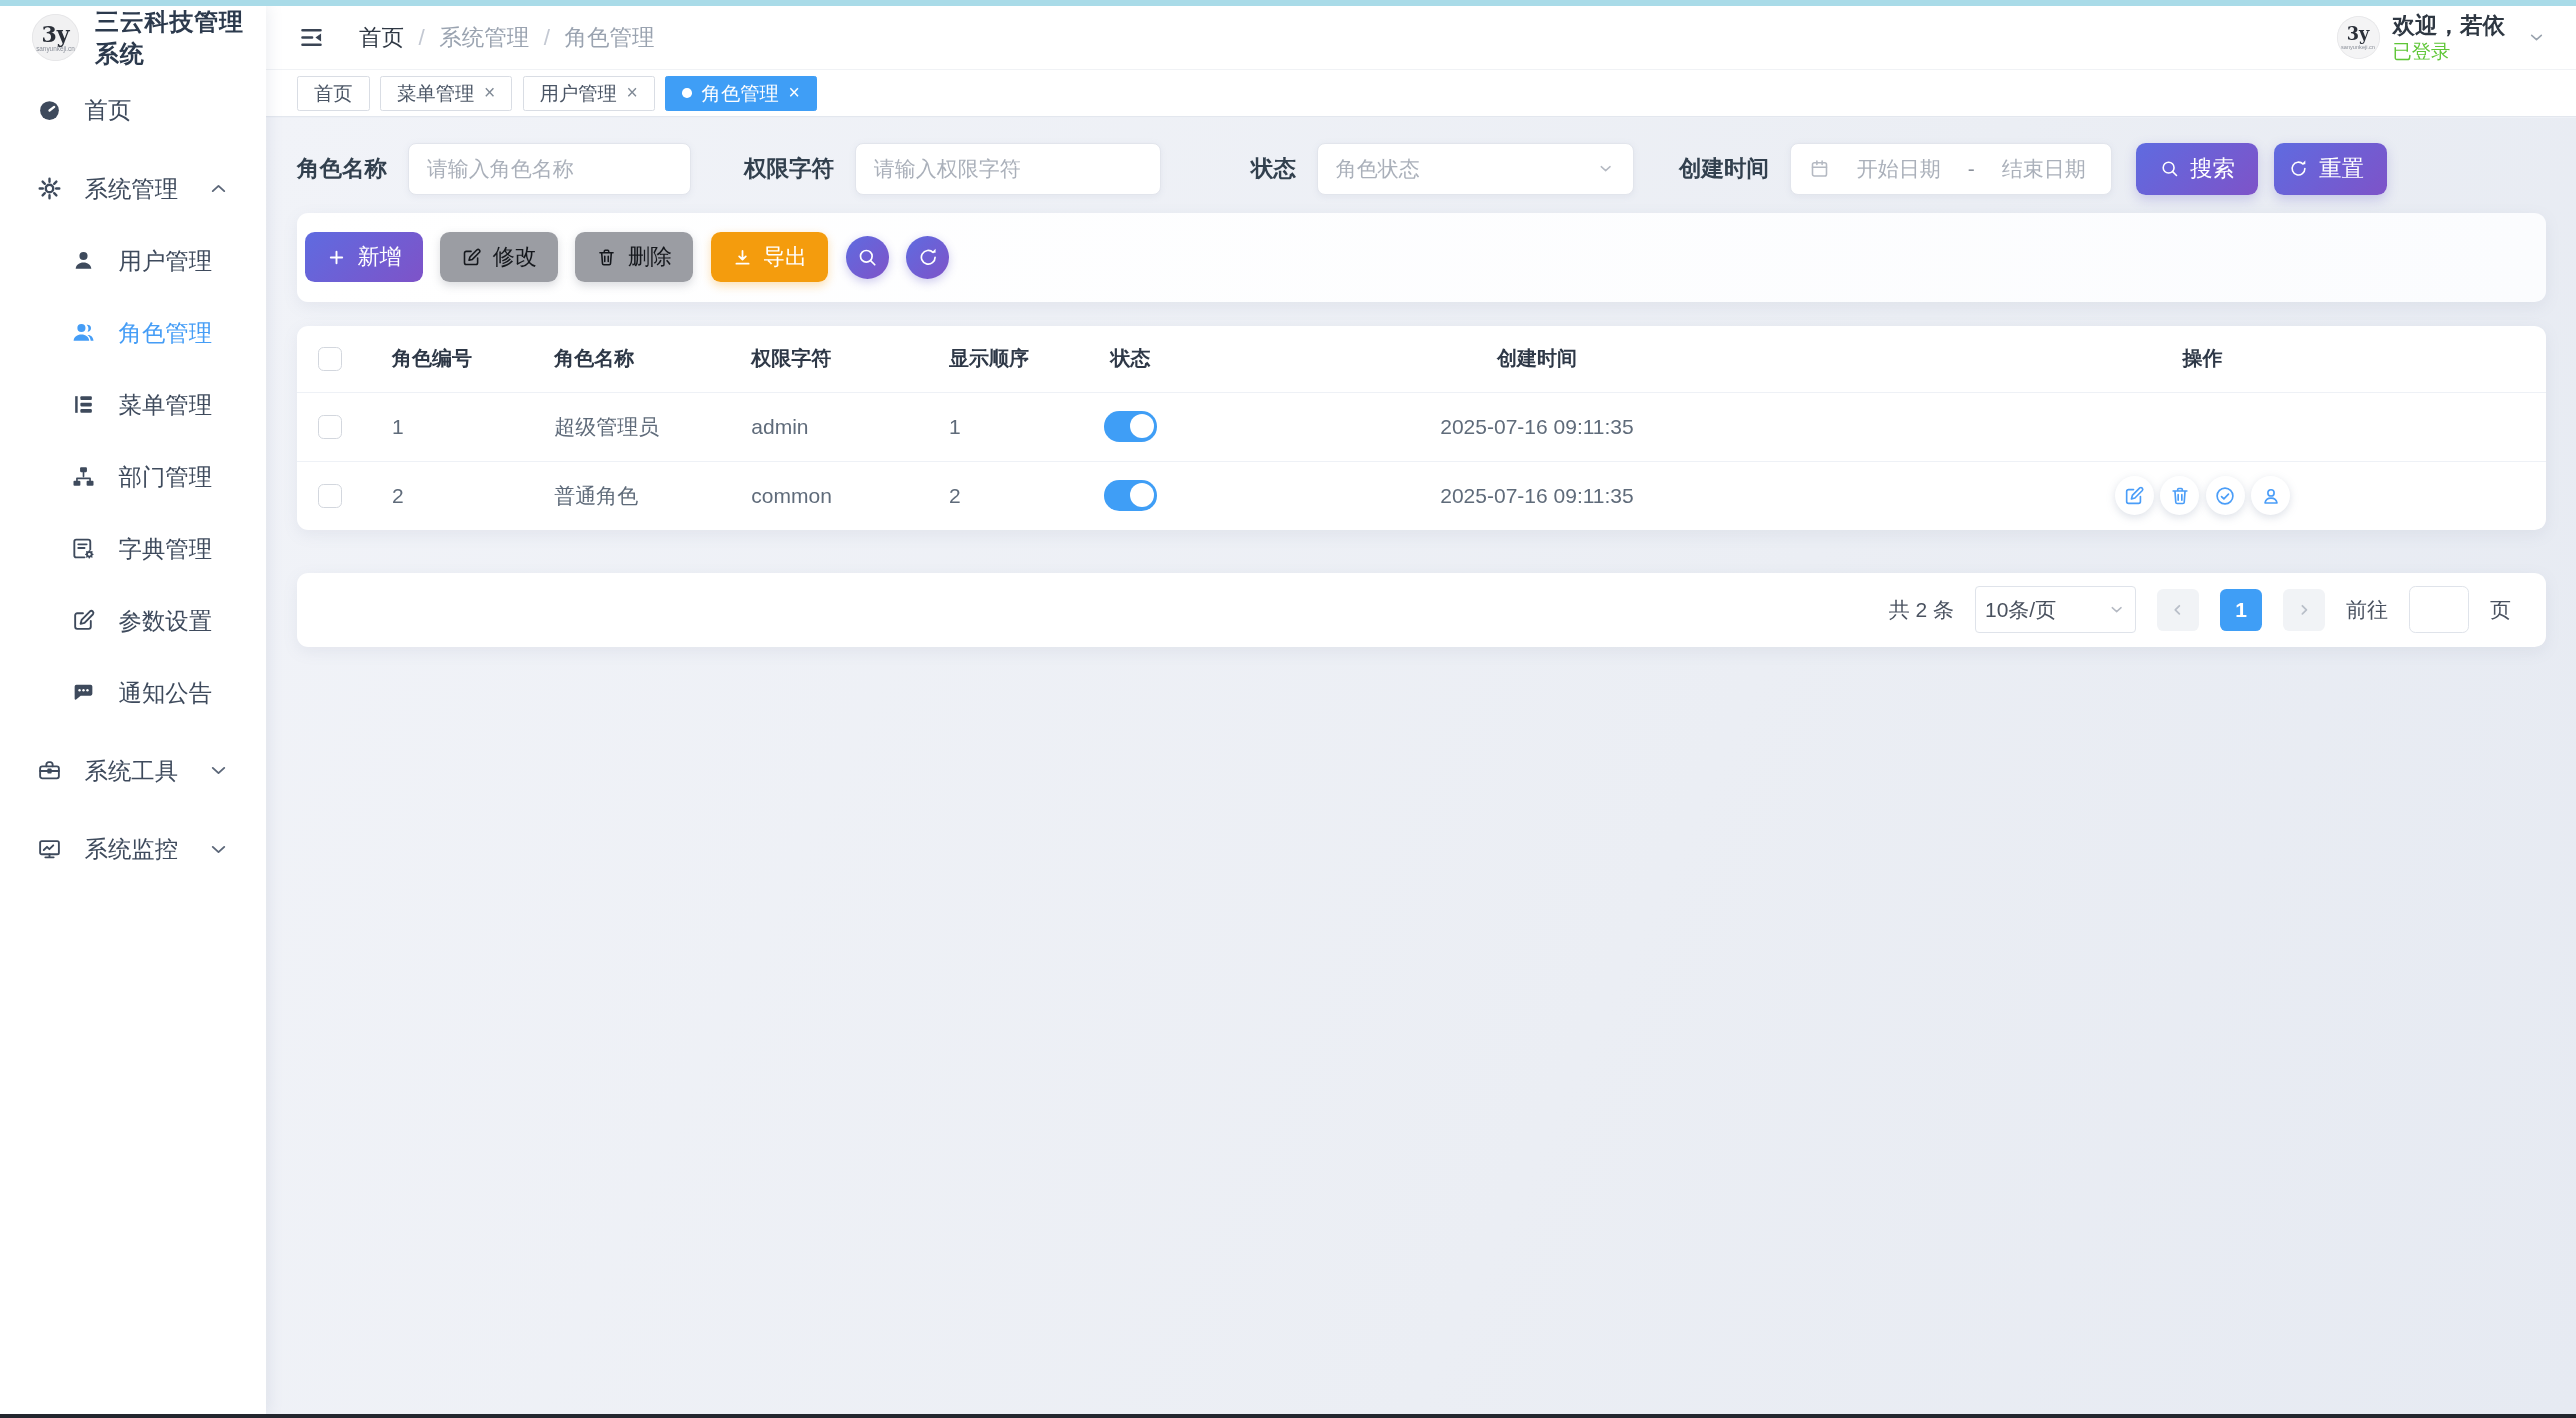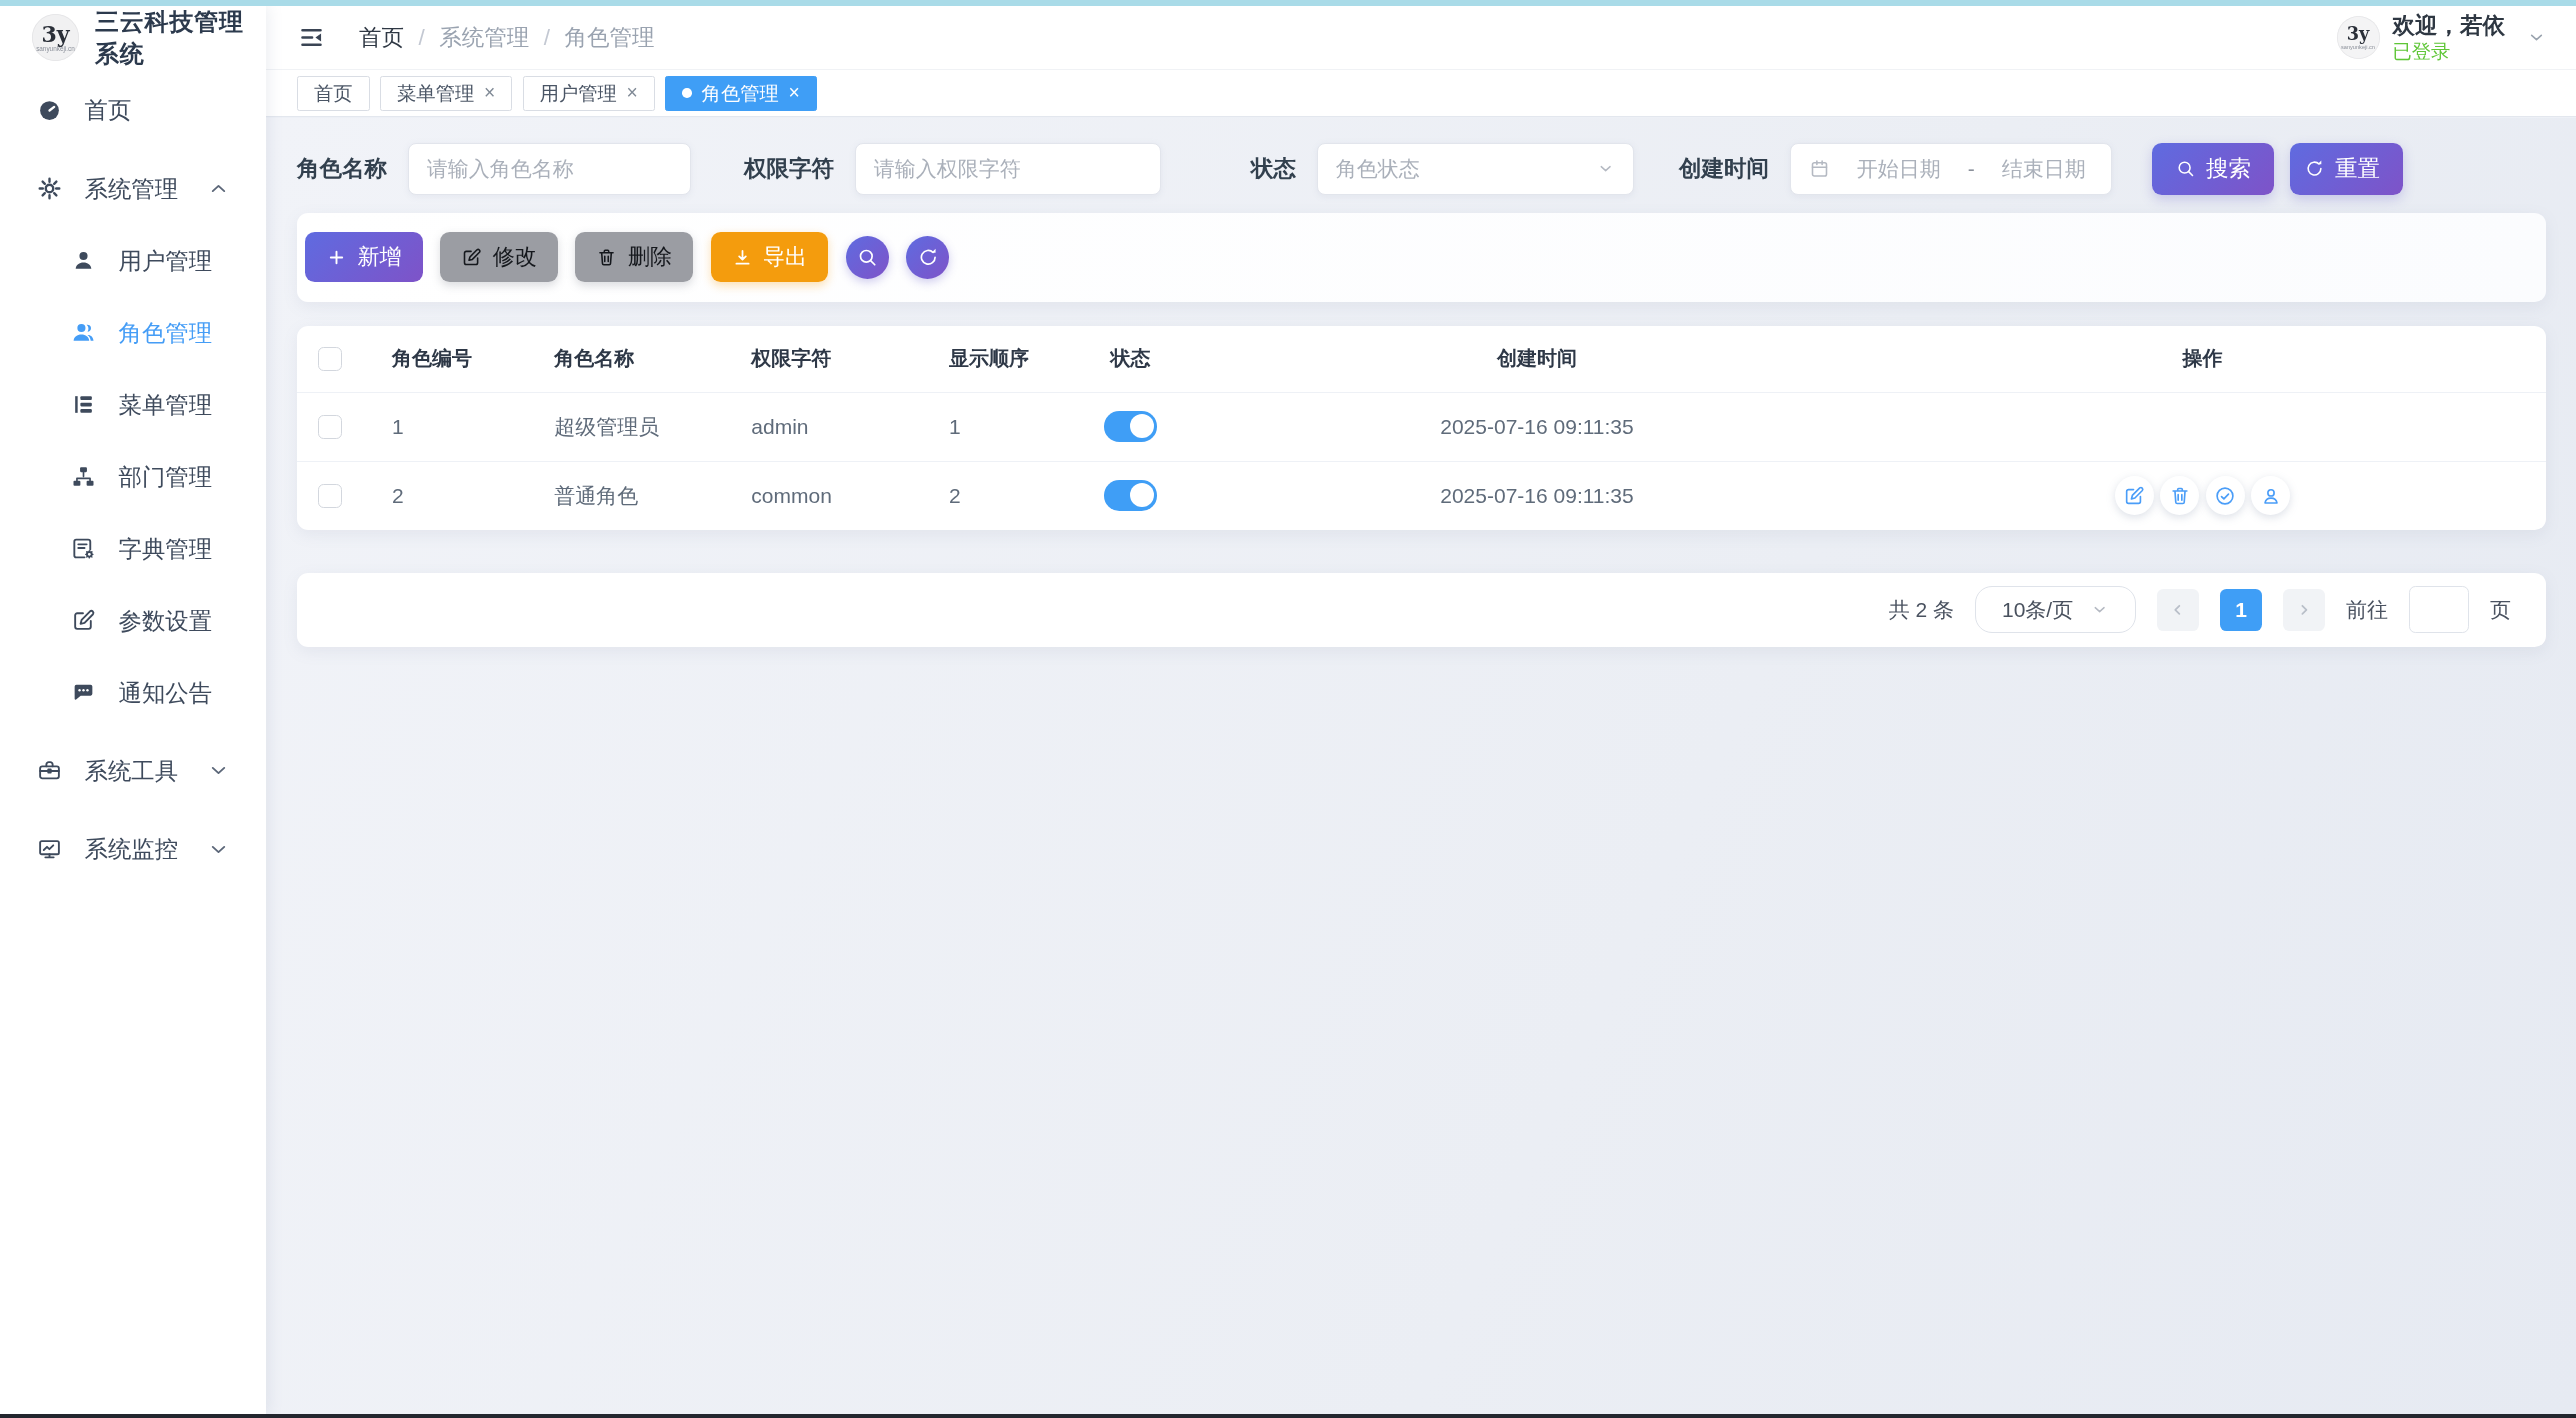--- a/index.html
+++ b/index.html
@@ -77,21 +77,21 @@
   .ml-g2 { margin-left:53px; } .ml-g3 { margin-left:90px; } .ml-g4 { margin-left:45px; }
   .f-select { width:317px; justify-content:space-between; cursor:pointer; }
   .sel-chev { width:19.3px; height:19.3px; color:#b4b9c2; }
   .f-date { width:322px; gap:27px; cursor:pointer; }
   .cal-ic { width:21px; height:21px; color:#b4b9c2; flex:none; }
   .date-sep { color:#8b919b; }
   .btn { display:inline-flex; align-items:center; justify-content:center; gap:10.5px; border:none;
     cursor:pointer; color:#fff; font-family:inherit; }
   .btn .ic { width:21px; height:21px; }
   .grad { background:linear-gradient(135deg,#5f6be0 0%,#7e53c8 100%); }
-  .btn-search,.btn-reset { height:52px; padding:0 22.5px; border-radius:9.7px; font-size:22.5px; margin-left:40px;
+  .btn-search,.btn-reset { height:52px; padding:0 22.5px; border-radius:9.7px; font-size:22.5px; margin-left:24px;
     box-shadow:0 4.8px 11.3px rgba(100,90,200,.25); }
   .btn-reset { margin-left:16px;padding-left:14px; }
 
   
   .toolbar-card { margin-top:17.7px; height:89px; background:linear-gradient(90deg,#ffffff, #fbfcfe);
     border-radius:11.3px; box-shadow:0 4.8px 14.5px rgba(120,130,160,.10);
     display:flex; align-items:center; padding-left:8px; gap:17.7px; }
   .tb-btn { height:50px; padding:0 21px; border-radius:9.7px; font-size:22px; }
   .tb-gray { background:#9b9da3; color:#15181d; box-shadow:0 3.2px 8px rgba(120,125,135,.25); }
   .tb-gray .ic { color:#15181d; }
@@ -117,22 +117,22 @@
   .switch { width:53px; height:31px; border-radius:15.3px; background:#3f9ef6; position:relative; cursor:pointer; }
   .switch .knob { position:absolute; right:3.2px; top:3.2px; width:24px; height:24px; border-radius:50%; background:#fff; }
   .act-chip { width:39px; height:39px; border-radius:50%; background:#fff; display:flex; align-items:center;
     justify-content:center; color:#4a9df8; cursor:pointer; box-shadow:0 2.4px 8px rgba(130,145,170,.28); }
   .act-chip .ic { width:22px; height:22px; }
 
   
   .pagination-card { margin-top:43px; height:74px; background:#fff; border-radius:11.3px;
     box-shadow:0 4.8px 14.5px rgba(120,130,160,.10); display:flex; align-items:center;
     justify-content:flex-end; padding-right:35px; gap:21px; font-size:21px; color:#4a5260; }
-  .pg-select { width:161px; height:47px; border:0.8px solid #dfe3ea; border-radius:17px; background:#fff;
-    display:flex; align-items:center; justify-content:space-between; padding:0 26px; cursor:pointer; color:#49515e; }
+  .pg-select { width:161px; height:47px; border:0.8px solid #dfe3ea; border-radius:4px; background:#fff;
+    display:flex; align-items:center; justify-content:space-between; padding:0 9px; cursor:pointer; color:#49515e; }
   .pg-btn { width:42px; height:42px; border-radius:6.4px; display:flex; align-items:center; justify-content:center;
     cursor:pointer; }
   .pg-arrow { background:#f1f3f6; color:#b9bfc9; }
   .pg-arrow .ic { width:17.7px; height:17.7px; }
   .pg-cur { background:#3f9ef6; color:#fff; font-weight:bold; }
   .pg-goto-input { width:60px; height:47px; border:0.8px solid #dfe3ea; border-radius:6.4px; background:#fff;
     outline:none; font-size:21px; text-align:center; color:#444; }
 
   
   .ic { stroke:currentColor; fill:none; stroke-width:1.8; stroke-linecap:round; stroke-linejoin:round; }

